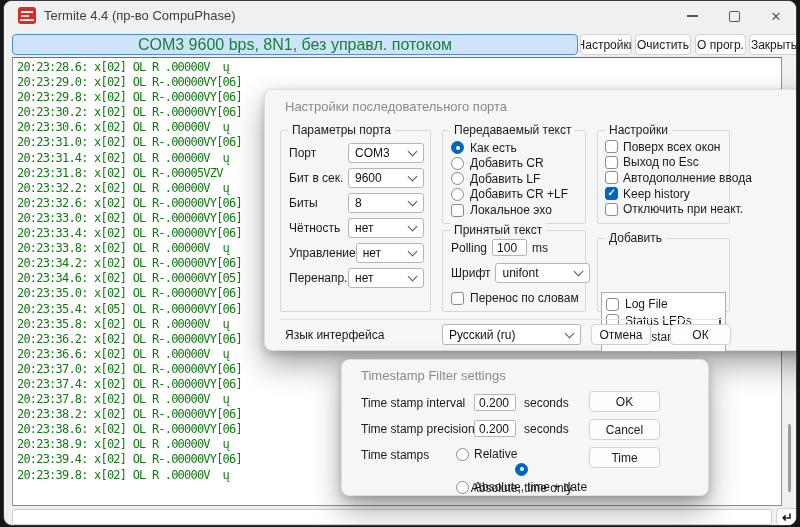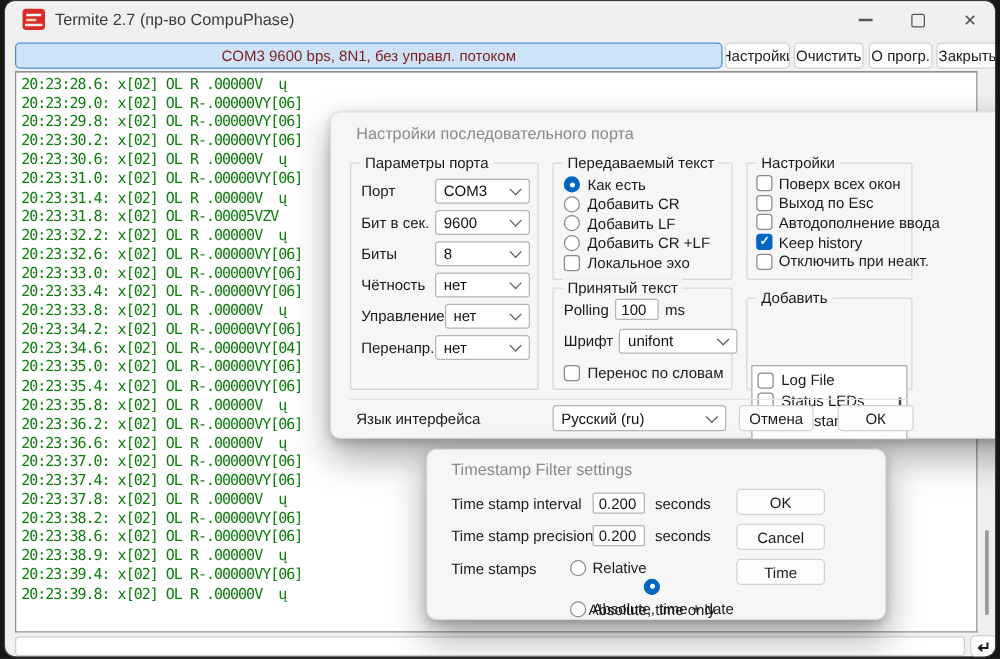--- a/index.html
+++ b/index.html
@@ -13,21 +13,21 @@
   .appicon .m2{position:absolute;left:3px;top:8px;width:8px;height:2px;background:#ffd;opacity:.8;}
   .appicon .m3{position:absolute;left:2px;top:12px;width:14px;height:2px;background:#fff;opacity:.9;}
   .wtitle{position:absolute;left:40px;top:7px;font-size:13px;color:#3c3c3c;}
   .wctl{position:absolute;top:0;width:36px;height:30px;display:flex;align-items:center;justify-content:center;color:#444;}
   .minline{width:11px;height:1.4px;background:#555;}
   .maxbox{width:9px;height:9px;border:1.3px solid #555;border-radius:2px;}
   .xglyph{font-size:13px;color:#555;line-height:1;}
   
   .statusbar{position:absolute;left:8px;top:33px;width:564px;height:19px;background:#cfe3f8;
     border:1px solid #4d8ed6;border-radius:4px;display:flex;align-items:center;justify-content:center;
-    font-size:12px;color:#7f1d1d;}
+    font-size:16px;color:#15803d;}
   .btn{background:#fdfdfd;border:1px solid #d2d2d2;border-radius:4px;font-size:12px;color:#1a1a1a;
     display:flex;align-items:center;justify-content:center;box-sizing:border-box;white-space:nowrap;overflow:hidden;}
   .tbtn{position:absolute;top:33px;height:21px;}
   
   .terminal{position:absolute;left:8px;top:56px;width:770px;height:449px;background:#fff;
     border:1px solid #8f8f8f;border-top-color:#6e6e6e;box-sizing:border-box;overflow:hidden;}
   .tlines{position:absolute;left:4px;top:2px;}
   .tline{font-family:"DejaVu Sans Mono",monospace;font-size:12px;line-height:15.1px;letter-spacing:-0.8px;
     color:#0e7c0e;white-space:pre;}
   .vthumb{position:absolute;left:784px;top:423px;width:3px;height:68px;background:#9a9a9a;border-radius:2px;}
@@ -64,21 +64,21 @@
 <body>
 
 <div class="window">
 
   <div class="titlebar">
     <span class="appicon">
         <span class="m1"></span>
         <span class="m2"></span>
         <span class="m3"></span>
       </span>
-    <span class="wtitle">Termite 2.7 (пр-во CompuPhase)</span>
+    <span class="wtitle">Termite 4.4 (пр-во CompuPhase)</span>
     <div class="wctl" style="left:670px;">
         <span class="minline"></span>
       </div>
     <div class="wctl" style="left:712px;">
         <span class="maxbox"></span>
       </div>
     <div class="wctl" style="left:754px;">
         <span class="xglyph">✕</span>
       </div>
   </div>
@@ -99,23 +99,23 @@
         <div class="tline">20:23:30.6: x[02] OL R .00000V  ų</div>
         <div class="tline">20:23:31.0: x[02] OL R-.00000VY[06]</div>
         <div class="tline">20:23:31.4: x[02] OL R .00000V  ų</div>
         <div class="tline">20:23:31.8: x[02] OL R-.00005VZV</div>
         <div class="tline">20:23:32.2: x[02] OL R .00000V  ų</div>
         <div class="tline">20:23:32.6: x[02] OL R-.00000VY[06]</div>
         <div class="tline">20:23:33.0: x[02] OL R-.00000VY[06]</div>
         <div class="tline">20:23:33.4: x[02] OL R-.00000VY[06]</div>
         <div class="tline">20:23:33.8: x[02] OL R .00000V  ų</div>
         <div class="tline">20:23:34.2: x[02] OL R-.00000VY[06]</div>
-        <div class="tline">20:23:34.6: x[02] OL R-.00000VY[04]</div>
+        <div class="tline">20:23:34.6: x[02] OL R-.00000VY[05]</div>
         <div class="tline">20:23:35.0: x[02] OL R-.00000VY[06]</div>
-        <div class="tline">20:23:35.4: x[02] OL R-.00000VY[06]</div>
+        <div class="tline">20:23:35.4: x[05] OL R-.00000VY[06]</div>
         <div class="tline">20:23:35.8: x[02] OL R .00000V  ų</div>
         <div class="tline">20:23:36.2: x[02] OL R-.00000VY[06]</div>
         <div class="tline">20:23:36.6: x[02] OL R .00000V  ų</div>
         <div class="tline">20:23:37.0: x[02] OL R-.00000VY[06]</div>
         <div class="tline">20:23:37.4: x[02] OL R-.00000VY[06]</div>
         <div class="tline">20:23:37.8: x[02] OL R .00000V  ų</div>
         <div class="tline">20:23:38.2: x[02] OL R-.00000VY[06]</div>
         <div class="tline">20:23:38.6: x[02] OL R-.00000VY[06]</div>
         <div class="tline">20:23:38.9: x[02] OL R .00000V  ų</div>
         <div class="tline">20:23:39.4: x[02] OL R-.00000VY[06]</div>

